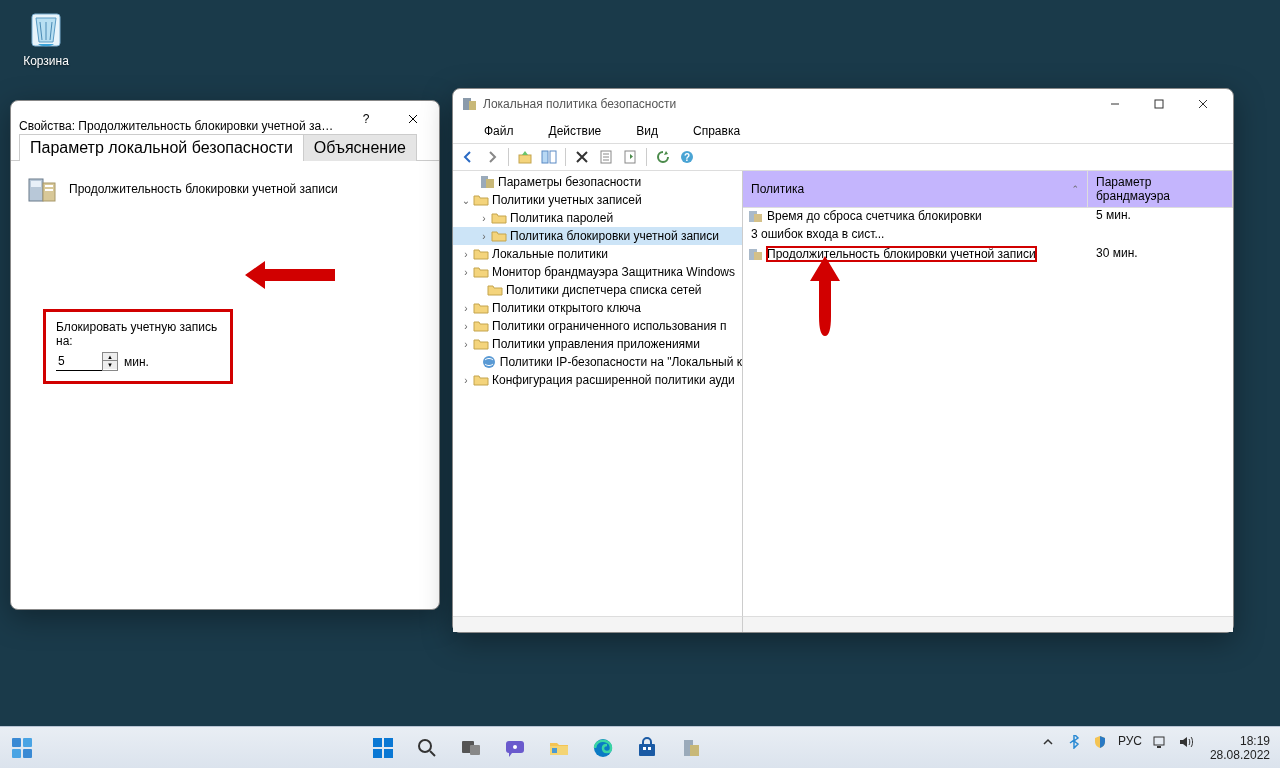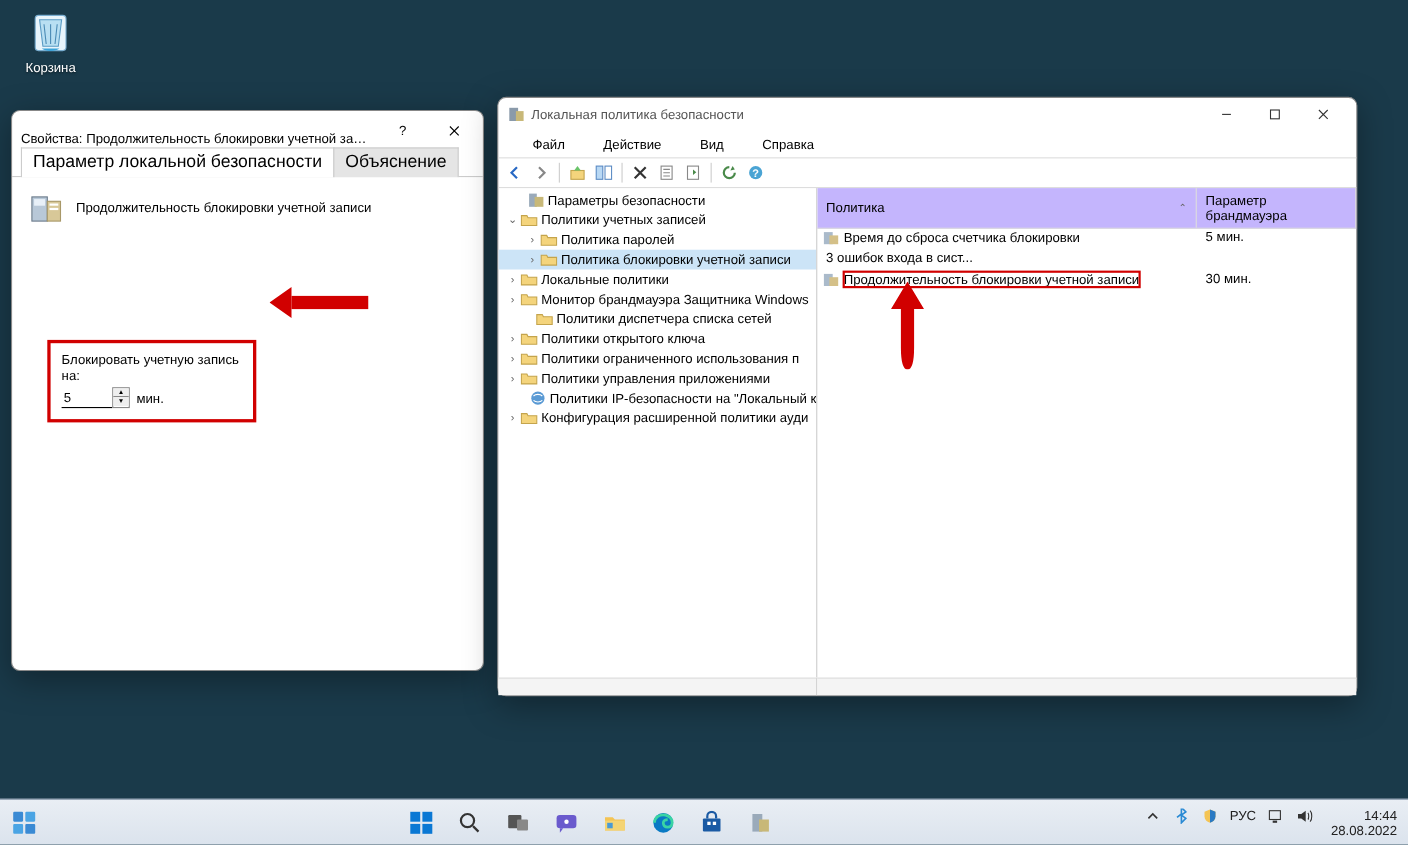--- a/index.html
+++ b/index.html
@@ -486,17 +486,17 @@
           <rect x="5" y="11" width="4" height="2" fill="#333"></rect>
         </svg>
       </div>
     <div class="tray-icon">
         <svg width="16" height="14" viewBox="0 0 16 14">
           <path d="M2 5h3l4-3v10l-4-3H2z" fill="#333"></path>
           <path d="M11 4c1 1 1 5 0 6M13 2c2 2 2 8 0 10" fill="none" stroke="#333"></path>
         </svg>
       </div>
     <div class="datetime">
-      <div>14:44</div>
+      <div>18:19</div>
       <div>28.08.2022</div>
     </div>
   </div>
 </div>
 
 </body></html>

